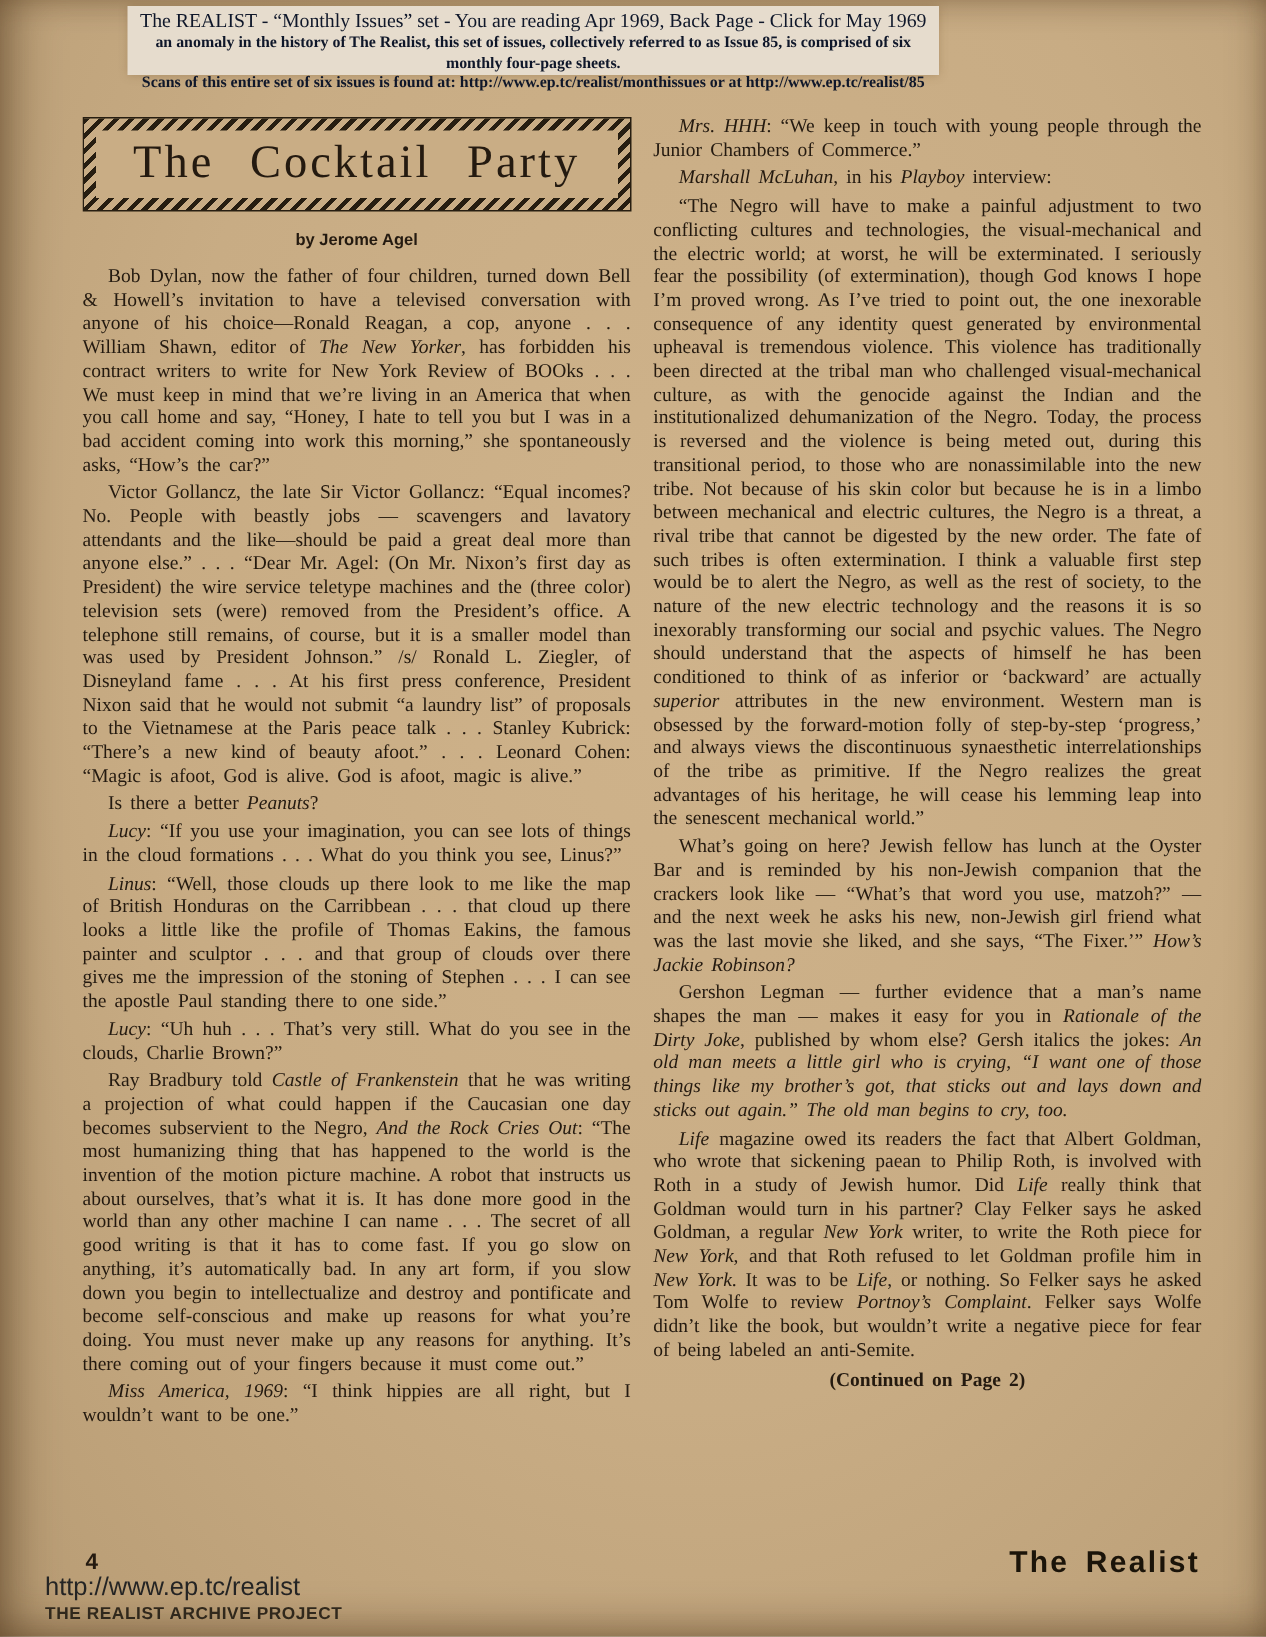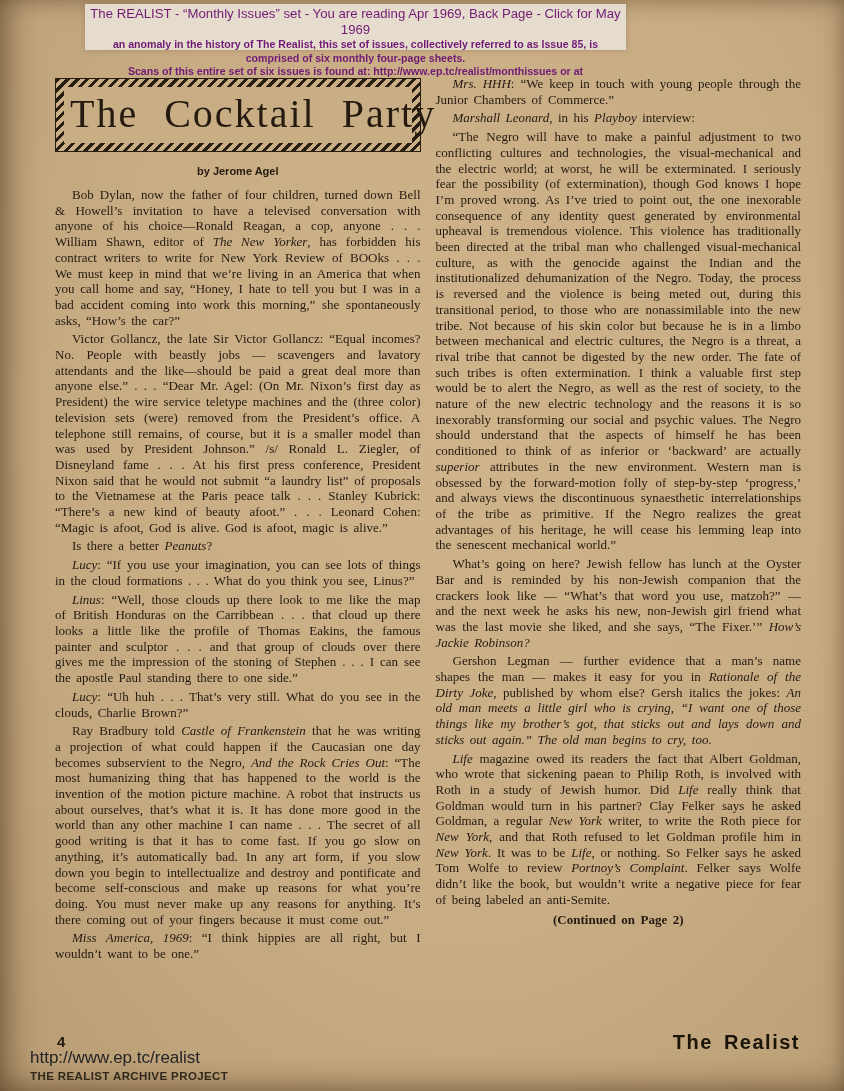--- a/index.html
+++ b/index.html
@@ -9,43 +9,43 @@
     background:radial-gradient(ellipse at 55% 38%, #cfb38b 0%, #c8ac84 55%, #b89c74 100%);
     box-shadow:inset 20px 0 34px -14px rgba(70,45,20,.55),
                inset -14px 0 26px -14px rgba(70,45,20,.35),
                inset 0 -18px 30px -14px rgba(70,45,20,.4),
                inset 0 12px 22px -14px rgba(70,45,20,.25);
     color:#241a10;
   }
   
   .banner{
     position:absolute;left:85px;top:4px;width:541px;height:46px;
-    background:#e6dccd;display:block;text-decoration:none;color:#701a75;
-    font-family:Liberation Sans, sans-serif;text-align:center;cursor:pointer;
+    background:#e6dccd;display:block;text-decoration:none;color:#0f172a;
+    font-family:Liberation Serif, serif;text-align:center;cursor:pointer;
     box-shadow:0 0 6px rgba(120,90,50,.35);
   }
   .banner .b1{font-size:13.2px;line-height:16px;padding-top:2px;font-weight:500;}
   .banner .b2{font-size:10.6px;line-height:13.5px;font-weight:700;}
   
   .columns{
     position:absolute;left:55px;top:76px;width:746px;height:956px;
     display:flex;gap:15px;overflow:hidden;
   }
   .col{flex:1;min-width:0;}
   .flow p{margin:0 0 3px;text-indent:17px;text-align:justify;
           font-size:13px;line-height:15.7px;word-spacing:2.2px;color:#241a10;}
   .flow .it{font-style:italic;}
   .flow .p-center{text-align:center;text-indent:0;font-weight:bold;margin-top:4px;}
   
   .title-frame{
     background:repeating-linear-gradient(135deg,#271e11 0 3px,#c9ad85 3px 7px);
     padding:8px;border:1px solid #271e11;margin:2px 0 0;
   }
   .title-inner{background:#c9ad85;padding:3px 6px 6px;text-align:center;}
-  .title{font-size:40px;letter-spacing:2px;word-spacing:14px;color:#241a10;white-space:nowrap;}
+  .title{font-size:31px;letter-spacing:2px;word-spacing:14px;color:#241a10;white-space:nowrap;}
   .byline{font-family:"Liberation Sans",sans-serif;font-weight:bold;font-size:11px;
           text-align:center;margin:13px 0 10px;color:#241a10;}
   
   .pageno{position:absolute;left:57px;top:1033px;font-family:"Liberation Sans",sans-serif;
           font-weight:bold;font-size:15px;color:#241a10;}
   .mag{position:absolute;right:44px;top:1031px;font-family:"Liberation Sans",sans-serif;
        font-weight:bold;font-size:20px;letter-spacing:1.5px;word-spacing:4px;color:#1b1409;}
   .url{position:absolute;left:30px;top:1048px;font-family:"Liberation Sans",sans-serif;
        font-size:17px;color:#242424;}
   .proj{position:absolute;left:30px;top:1070px;font-family:"Liberation Sans",sans-serif;
@@ -77,21 +77,21 @@
           <p><span class="it">Lucy</span><span>: “If you use your imagination, you can see lots of things in the cloud formations . . . What do you think you see, Linus?”</span></p>
           <p><span class="it">Linus</span><span>: “Well, those clouds up there look to me like the map of British Honduras on the Carribbean . . . that cloud up there looks a little like the profile of Thomas Eakins, the famous painter and sculptor . . . and that group of clouds over there gives me the impression of the stoning of Stephen . . . I can see the apostle Paul standing there to one side.”</span></p>
           <p><span class="it">Lucy</span><span>: “Uh huh . . . That’s very still. What do you see in the clouds, Charlie Brown?”</span></p>
           <p><span>Ray Bradbury told </span><span class="it">Castle of Frankenstein</span><span> that he was writing a projection of what could happen if the Caucasian one day becomes subservient to the Negro, </span><span class="it">And the Rock Cries Out</span><span>: “The most humanizing thing that has happened to the world is the invention of the motion picture machine. A robot that instructs us about ourselves, that’s what it is. It has done more good in the world than any other machine I can name . . . The secret of all good writing is that it has to come fast. If you go slow on anything, it’s automatically bad. In any art form, if you slow down you begin to intellectualize and destroy and pontificate and become self-conscious and make up reasons for what you’re doing. You must never make up any reasons for anything. It’s there coming out of your fingers because it must come out.”</span></p>
           <p><span class="it">Miss America, 1969</span><span>: “I think hippies are all right, but I wouldn’t want to be one.”</span></p>
         </div>
     </div>
     <div class="col">
       <div class="flow">
           <p><span class="it">Mrs. HHH</span><span>: “We keep in touch with young people through the Junior Chambers of Commerce.”</span></p>
-          <p><span class="it">Marshall Leonard</span><span>, in his </span><span class="it">Playboy</span><span> interview:</span></p>
+          <p><span class="it">Marshall McLuhan</span><span>, in his </span><span class="it">Playboy</span><span> interview:</span></p>
           <p><span>“The Negro will have to make a painful adjustment to two conflicting cultures and technologies, the visual-mechanical and the electric world; at worst, he will be exterminated. I seriously fear the possibility (of extermination), though God knows I hope I’m proved wrong. As I’ve tried to point out, the one inexorable consequence of any identity quest generated by environmental upheaval is tremendous violence. This violence has traditionally been directed at the tribal man who challenged visual-mechanical culture, as with the genocide against the Indian and the institutionalized dehumanization of the Negro. Today, the process is reversed and the violence is being meted out, during this transitional period, to those who are nonassimilable into the new tribe. Not because of his skin color but because he is in a limbo between mechanical and electric cultures, the Negro is a threat, a rival tribe that cannot be digested by the new order. The fate of such tribes is often extermination. I think a valuable first step would be to alert the Negro, as well as the rest of society, to the nature of the new electric technology and the reasons it is so inexorably transforming our social and psychic values. The Negro should understand that the aspects of himself he has been conditioned to think of as inferior or ‘backward’ are actually </span><span class="it">superior</span><span> attributes in the new environment. Western man is obsessed by the forward-motion folly of step-by-step ‘progress,’ and always views the discontinuous synaesthetic interrelationships of the tribe as primitive. If the Negro realizes the great advantages of his heritage, he will cease his lemming leap into the senescent mechanical world.”</span></p>
           <p><span>What’s going on here? Jewish fellow has lunch at the Oyster Bar and is reminded by his non-Jewish companion that the crackers look like — “What’s that word you use, matzoh?” — and the next week he asks his new, non-Jewish girl friend what was the last movie she liked, and she says, “The Fixer.’” </span><span class="it">How’s Jackie Robinson?</span></p>
           <p><span>Gershon Legman — further evidence that a man’s name shapes the man — makes it easy for you in </span><span class="it">Rationale of the Dirty Joke</span><span>, published by whom else? Gersh italics the jokes: </span><span class="it">An old man meets a little girl who is crying, “I want one of those things like my brother’s got, that sticks out and lays down and sticks out again.” The old man begins to cry, too.</span></p>
           <p><span class="it">Life</span><span> magazine owed its readers the fact that Albert Goldman, who wrote that sickening paean to Philip Roth, is involved with Roth in a study of Jewish humor. Did </span><span class="it">Life</span><span> really think that Goldman would turn in his partner? Clay Felker says he asked Goldman, a regular </span><span class="it">New York</span><span> writer, to write the Roth piece for </span><span class="it">New York</span><span>, and that Roth refused to let Goldman profile him in </span><span class="it">New York</span><span>. It was to be </span><span class="it">Life</span><span>, or nothing. So Felker says he asked Tom Wolfe to review </span><span class="it">Portnoy’s Complaint</span><span>. Felker says Wolfe didn’t like the book, but wouldn’t write a negative piece for fear of being labeled an anti-Semite.</span></p>
           <p class="p-center"><span>(Continued on Page 2)</span></p>
         </div>
     </div>
   </div>
 
   <span class="pageno">4</span>

